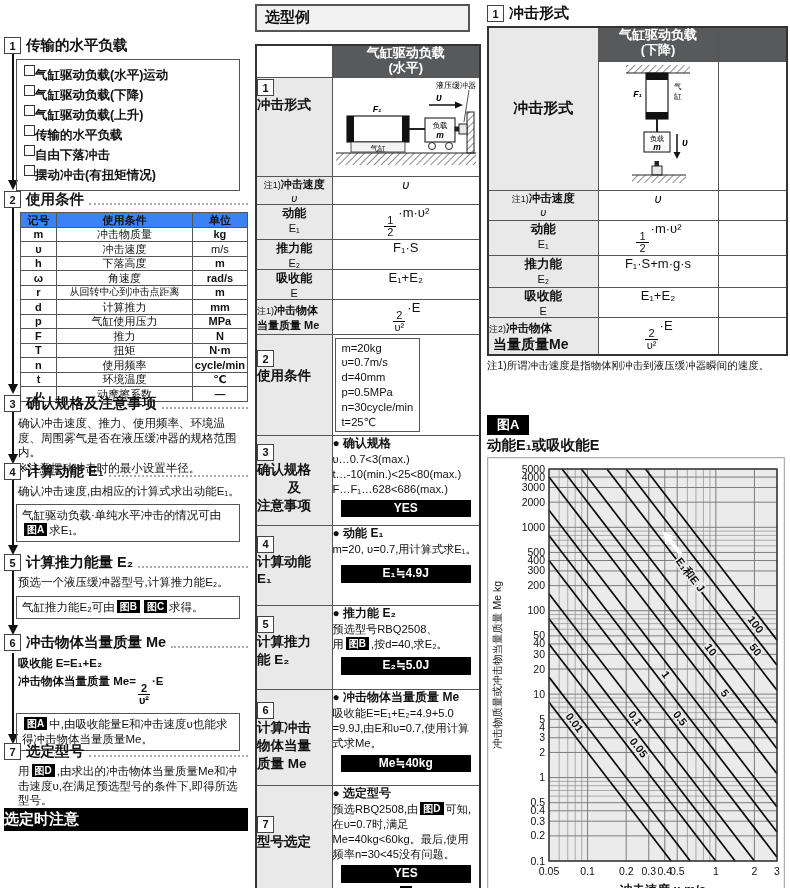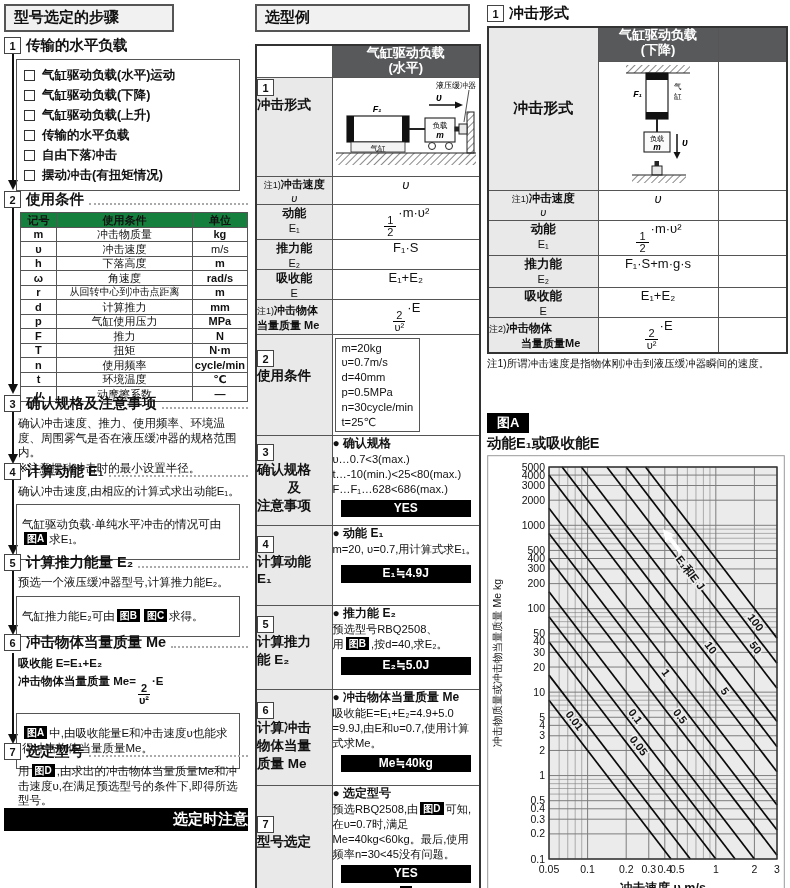--- a/index.html
+++ b/index.html
@@ -12,28 +12,28 @@
 .sec-title{border:2px solid #555;background:#f1f1f1;font-weight:bold;font-size:15px;
   padding:2px 8px 3px;display:inline-block;min-width:150px;}
 .abs{position:absolute;left:0;right:0;}
 .steph{display:flex;align-items:center;gap:5px;font-size:14.5px;font-weight:bold;white-space:nowrap;}
 .stepnum{display:inline-flex;align-items:center;justify-content:center;width:15px;height:15px;
   border:1.5px solid #444;font-size:11px;font-weight:bold;background:#fff;flex:none;}
 .leader{flex:1;border-bottom:2px dotted #aaa;height:8px;min-width:6px;}
 .badge{display:inline-block;background:#000;color:#fff;font-size:10px;font-weight:bold;
   line-height:13px;padding:0 3px;margin:0 2px;vertical-align:1px;}
 .cbbox{border:1.5px solid #555;margin-left:12px;padding:5px 7px;width:208px;}
-.cbrow{display:flex;align-items:center;gap:7px;font-size:12.5px;font-weight:bold;line-height:20px;}
+.cbrow{display:flex;align-items:flex-start;font-size:12.5px;font-weight:bold;line-height:20px;}
 .cb{width:9px;height:9px;border:1.5px solid #333;flex:none;background:#fff;}
 .ctab{border-collapse:collapse;margin-left:16px;font-size:11px;}
 .ctab td,.ctab th{border:1px solid #555;padding:0 2px;height:13.5px;line-height:12px;text-align:center;}
-.ctab th{background:#15803d;font-size:11px;}
+.ctab th{background:#3b82f6;font-size:11px;}
 .smalltxt{font-size:11.5px;line-height:1.28;}
-.notebox{border:1.2px solid #555;padding:12px 5px;font-size:11.5px;line-height:1.3;margin-left:12px;width:212px;}
-.banner-black{background:#000;color:#fff;text-align:right;font-weight:bold;font-size:15px;padding:2px 0;}
+.notebox{border:1.2px solid #555;padding:3px 5px;font-size:11.5px;line-height:1.3;margin-left:12px;width:212px;}
+.banner-black{background:#000;color:#fff;text-align:left;font-weight:bold;font-size:15px;padding:2px 0;}
 .frac{display:inline-flex;flex-direction:column;align-items:center;line-height:1.05;
   font-size:11px;margin:0 2px;vertical-align:-7px;}
 .frac .fn{border-bottom:1.2px solid #000;padding:0 3px;}
 .it{font-style:italic;}
 
 .xtab{border-collapse:collapse;border:2px solid #333;table-layout:fixed;}
 .xtab td{border:1px solid #555;vertical-align:top;padding:0;}
 .lab{background:#e9e9e9;padding:3px 3px;}
 .lab .bigl{font-size:13.5px;font-weight:bold;}
 .labsub{text-align:center;font-size:11px;}
@@ -69,21 +69,20 @@
     <g fill="#111">
       <polygon points="2,146 12,146 7,156"></polygon>
         <polygon points="2,350 12,350 7,360"></polygon>
       <polygon points="2,420 12,420 7,430"></polygon>
         <polygon points="2,511 12,511 7,521"></polygon>
       <polygon points="2,591 12,591 7,601"></polygon>
         <polygon points="2,700 12,700 7,710"></polygon>
     </g>
   </svg>
 
-  <div class="abs" style="top:0"><span class="sec-title">型号选定的步骤</span></div>
 
   <div class="abs" style="top:32px">
     <div class="steph">
         <span class="stepnum">1</span>
       <span>传输的水平负载</span>
       </div>
     <div class="cbbox" style="margin-top:4px">
       <div class="cbrow">
           <span class="cb"></span>
           <span>气缸驱动负载(水平)运动</span>
@@ -504,21 +503,21 @@
           <td></td>
     </tr>
     <tr style="height:28px">
       <td class="lab labc"><span style="font-weight:bold;font-size:12.5px">吸收能</span>
         <div class="labsub">E</div></td>
       <td class="val">E₁+E₂</td>
           <td></td>
     </tr>
     <tr style="height:36px">
       <td class="lab"><span class="labnote">注2)</span><span style="font-size:11.5px;font-weight:bold">冲击物体</span>
-        <div style="font-size:11px;font-weight:bold;padding-left:32px">当量质量Me</div></td>
+        <div style="font-size:14px;font-weight:bold;padding-left:4px">当量质量Me</div></td>
       <td class="val"><span class="frac">
               <span class="fn">2</span>
               <span>υ²</span>
             </span><span>·E</span></td>
           <td></td>
     </tr>
   </tbody>
     </table>
 
   <div class="rnote">注1)所谓冲击速度是指物体刚冲击到液压缓冲器瞬间的速度。</div>

